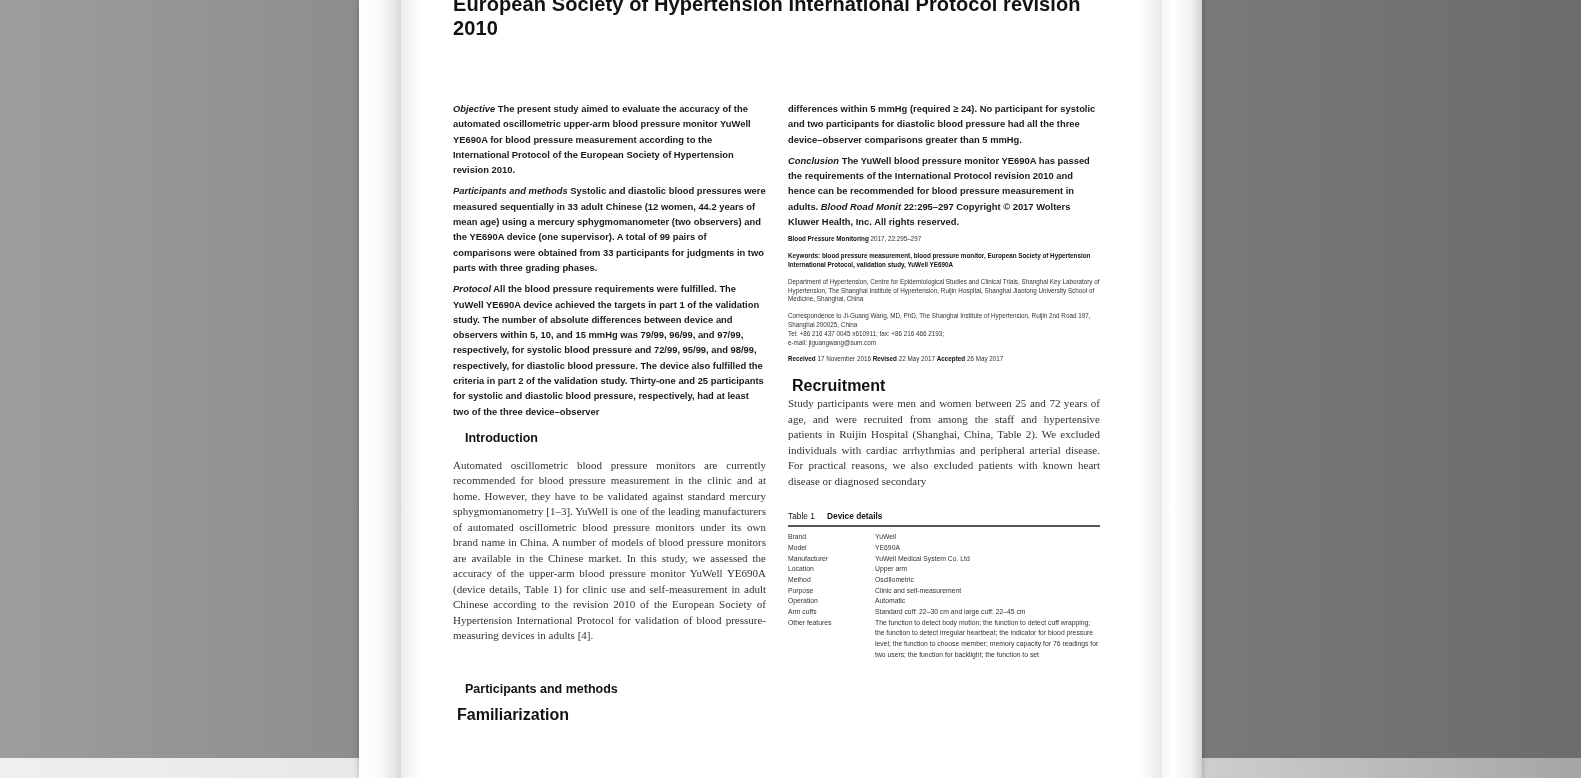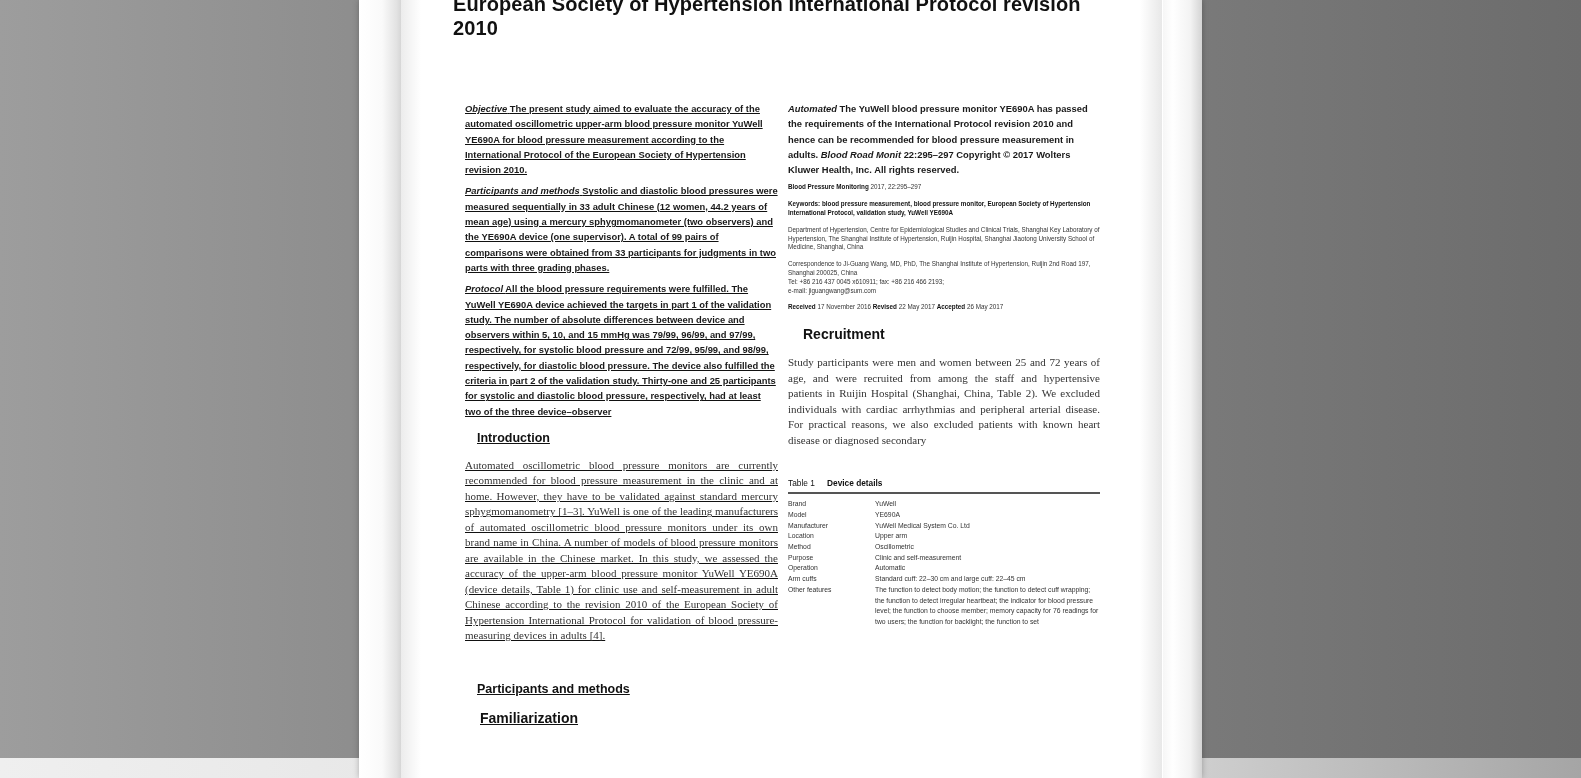--- a/index.html
+++ b/index.html
@@ -39,36 +39,36 @@
   }
   .title {
     position: absolute; left: 453px; top: -8px; width: 640px;
     font-size: 20px; font-weight: bold; line-height: 24px; color: #111;
     letter-spacing: 0.1px;
   }
   .authors {
     position: absolute; left: 453px; top: 42px;
     font-size: 17px; color: #222; line-height: 20px;
   }
-  .col-left { position: absolute; left: 465px; top: 101px; width: 313px; text-decoration: underline; }
+  .col-left { position: absolute; left: 453px; top: 101px; width: 313px; }
   .col-right { position: absolute; left: 788px; top: 101px; width: 312px; }
   .abs p {
     margin: 0 0 6px 0; font-size: 9.4px; line-height: 15.3px; font-weight: bold;
     color: #1a1a1a; text-align: left;
   }
   .abs .lead { font-style: italic; }
   .meta {
     font-size: 6.3px; line-height: 8.8px; color: #333; margin: 0 0 8px 0;
   }
   .meta b { color: #111; }
   .sec-head {
     font-size: 12.5px; font-weight: bold; color: #111; margin: 12px; line-height: 15px;
   }
   .sub-head {
-    font-size: 14px; font-weight: bold; color: #111; margin: 15px; line-height: 12px;
+    font-size: 16px; font-weight: bold; color: #111; margin: 4px; line-height: 12px;
   }
   .body-text {
     font-family: "Liberation Serif", serif; font-size: 11px; line-height: 15.5px;
     color: #333; text-align: justify; margin: 0;
   }
   .table-caption {
     font-size: 8.3px; font-weight: bold; color: #111; margin: 0 0 4px 0;
   }
   .table-caption .num { font-weight: normal; margin-right: 10px; }
   .tbl-rule { border-top: 2px solid #555; margin-bottom: 5px; }
@@ -113,22 +113,23 @@
     </div>
 
     <div style="margin-top:38px;">
       <div class="sec-head">Participants and methods</div>
       <div class="sub-head">Familiarization</div>
     </div>
   </div>
 
   <div class="col-right">
     <div class="abs">
-      <p>
-        <span class="lead">Automated</span>
+      <p>differences within 5 mmHg (required ≥ 24). No participant for systolic and two participants for diastolic blood pressure had all the three device–observer comparisons greater than 5 mmHg.</p>
+      <p>
+        <span class="lead">Conclusion</span>
         <span>The YuWell blood pressure monitor YE690A has passed the requirements of the International Protocol revision 2010 and hence can be recommended for blood pressure measurement in adults.</span>
         <i>Blood Road Monit</i>
         <span>22:295–297 Copyright © 2017 Wolters Kluwer Health, Inc. All rights reserved.</span>
       </p>
     </div>
 
     <p class="meta">
       <b>Blood Pressure Monitoring</b>
       <span>2017, 22:295–297</span>
     </p>
@@ -149,21 +150,21 @@
       <span>22 May 2017</span>
       <b>Accepted</b>
       <span>26 May 2017</span>
     </p>
 
     <div style="margin-top:16px;">
       <div class="sub-head">Recruitment</div>
       <p class="body-text">Study participants were men and women between 25 and 72 years of age, and were recruited from among the staff and hypertensive patients in Ruijin Hospital (Shanghai, China, Table 2). We excluded individuals with cardiac arrhythmias and peripheral arterial disease. For practical reasons, we also excluded patients with known heart disease or diagnosed secondary</p>
     </div>
 
-    <div style="margin-top:30px;">
+    <div style="margin-top:22px;">
       <div class="table-caption">
         <span class="num">Table 1</span>
         <span>Device details</span>
       </div>
       <div class="tbl-rule"></div>
       <table class="dev">
         <tbody id="table1-rows">
             <tr>
               <td class="k">Brand</td>
               <td>YuWell</td>

